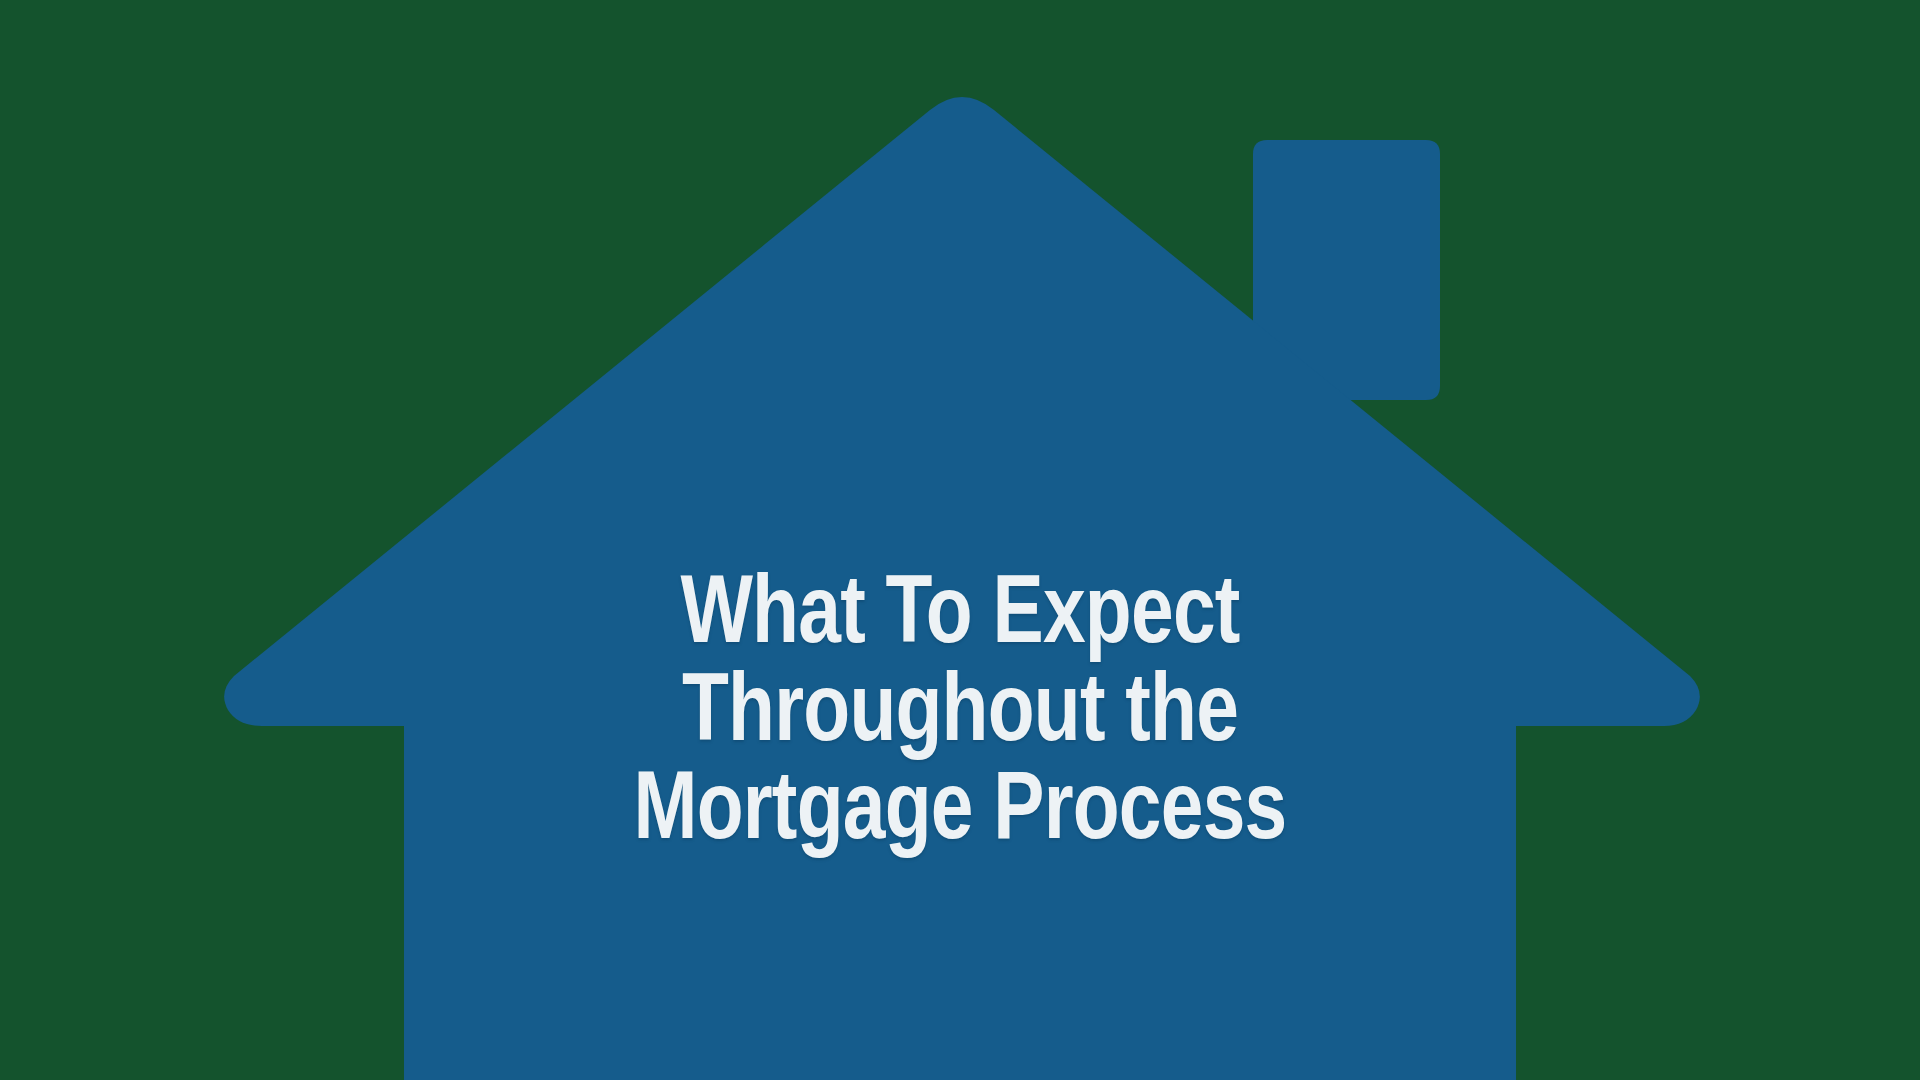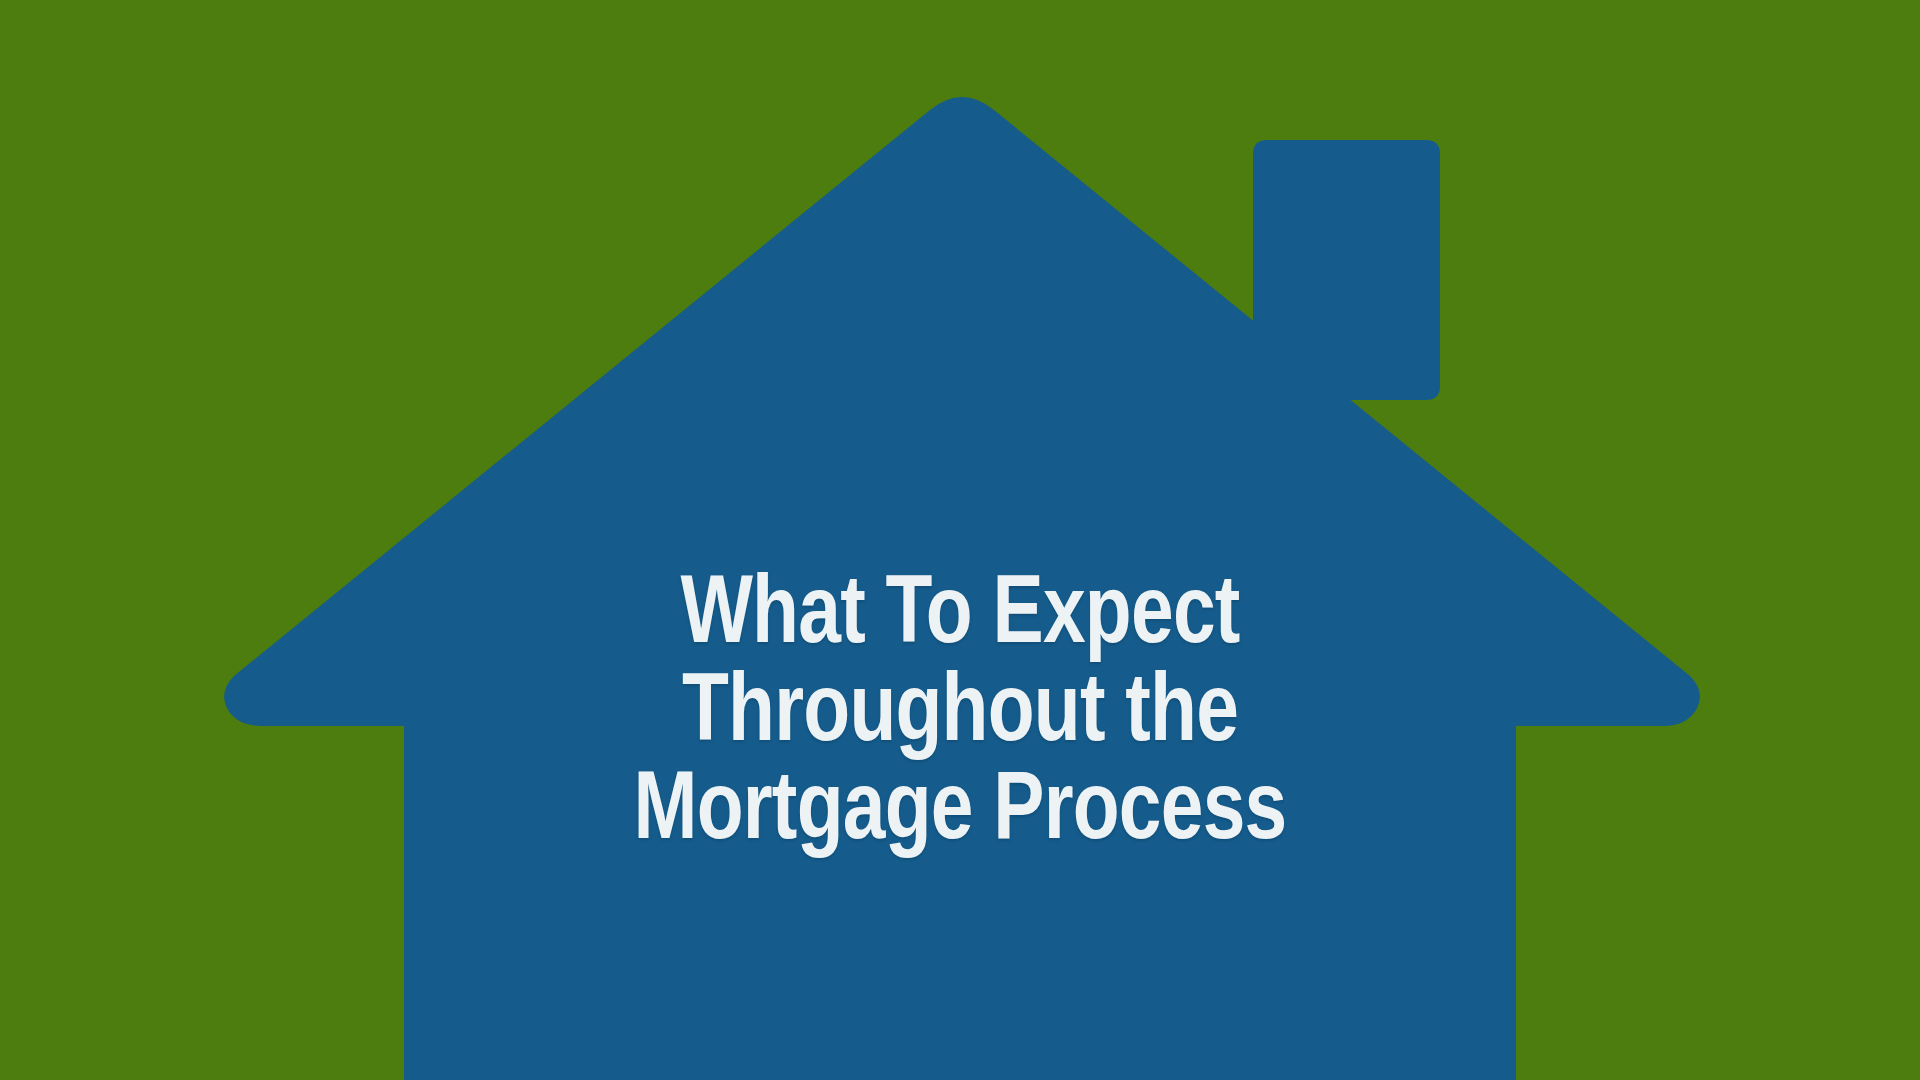--- a/index.html
+++ b/index.html
@@ -54,21 +54,21 @@
     letter-spacing: -1px;
     transform: scaleX(0.80);
     transform-origin: center center;
     white-space: nowrap;
     text-shadow: 0 2px 3px rgba(10,55,85,0.35);
   }
 </style>
 </head>
 <body>
 
-<div id="stage" style="background: #4d7c0f;">
+<div id="stage" style="background: #14532d;">
 
   <svg id="house-svg" viewBox="0 0 1920 1080" preserveAspectRatio="none" aria-hidden="true">
     <defs>
       <clipPath id="chimney-clip">
 
         <polygon points="1253,120 1445,120 1445,402 1253,402"></polygon>
       </clipPath>
     </defs>
 
     <g>

